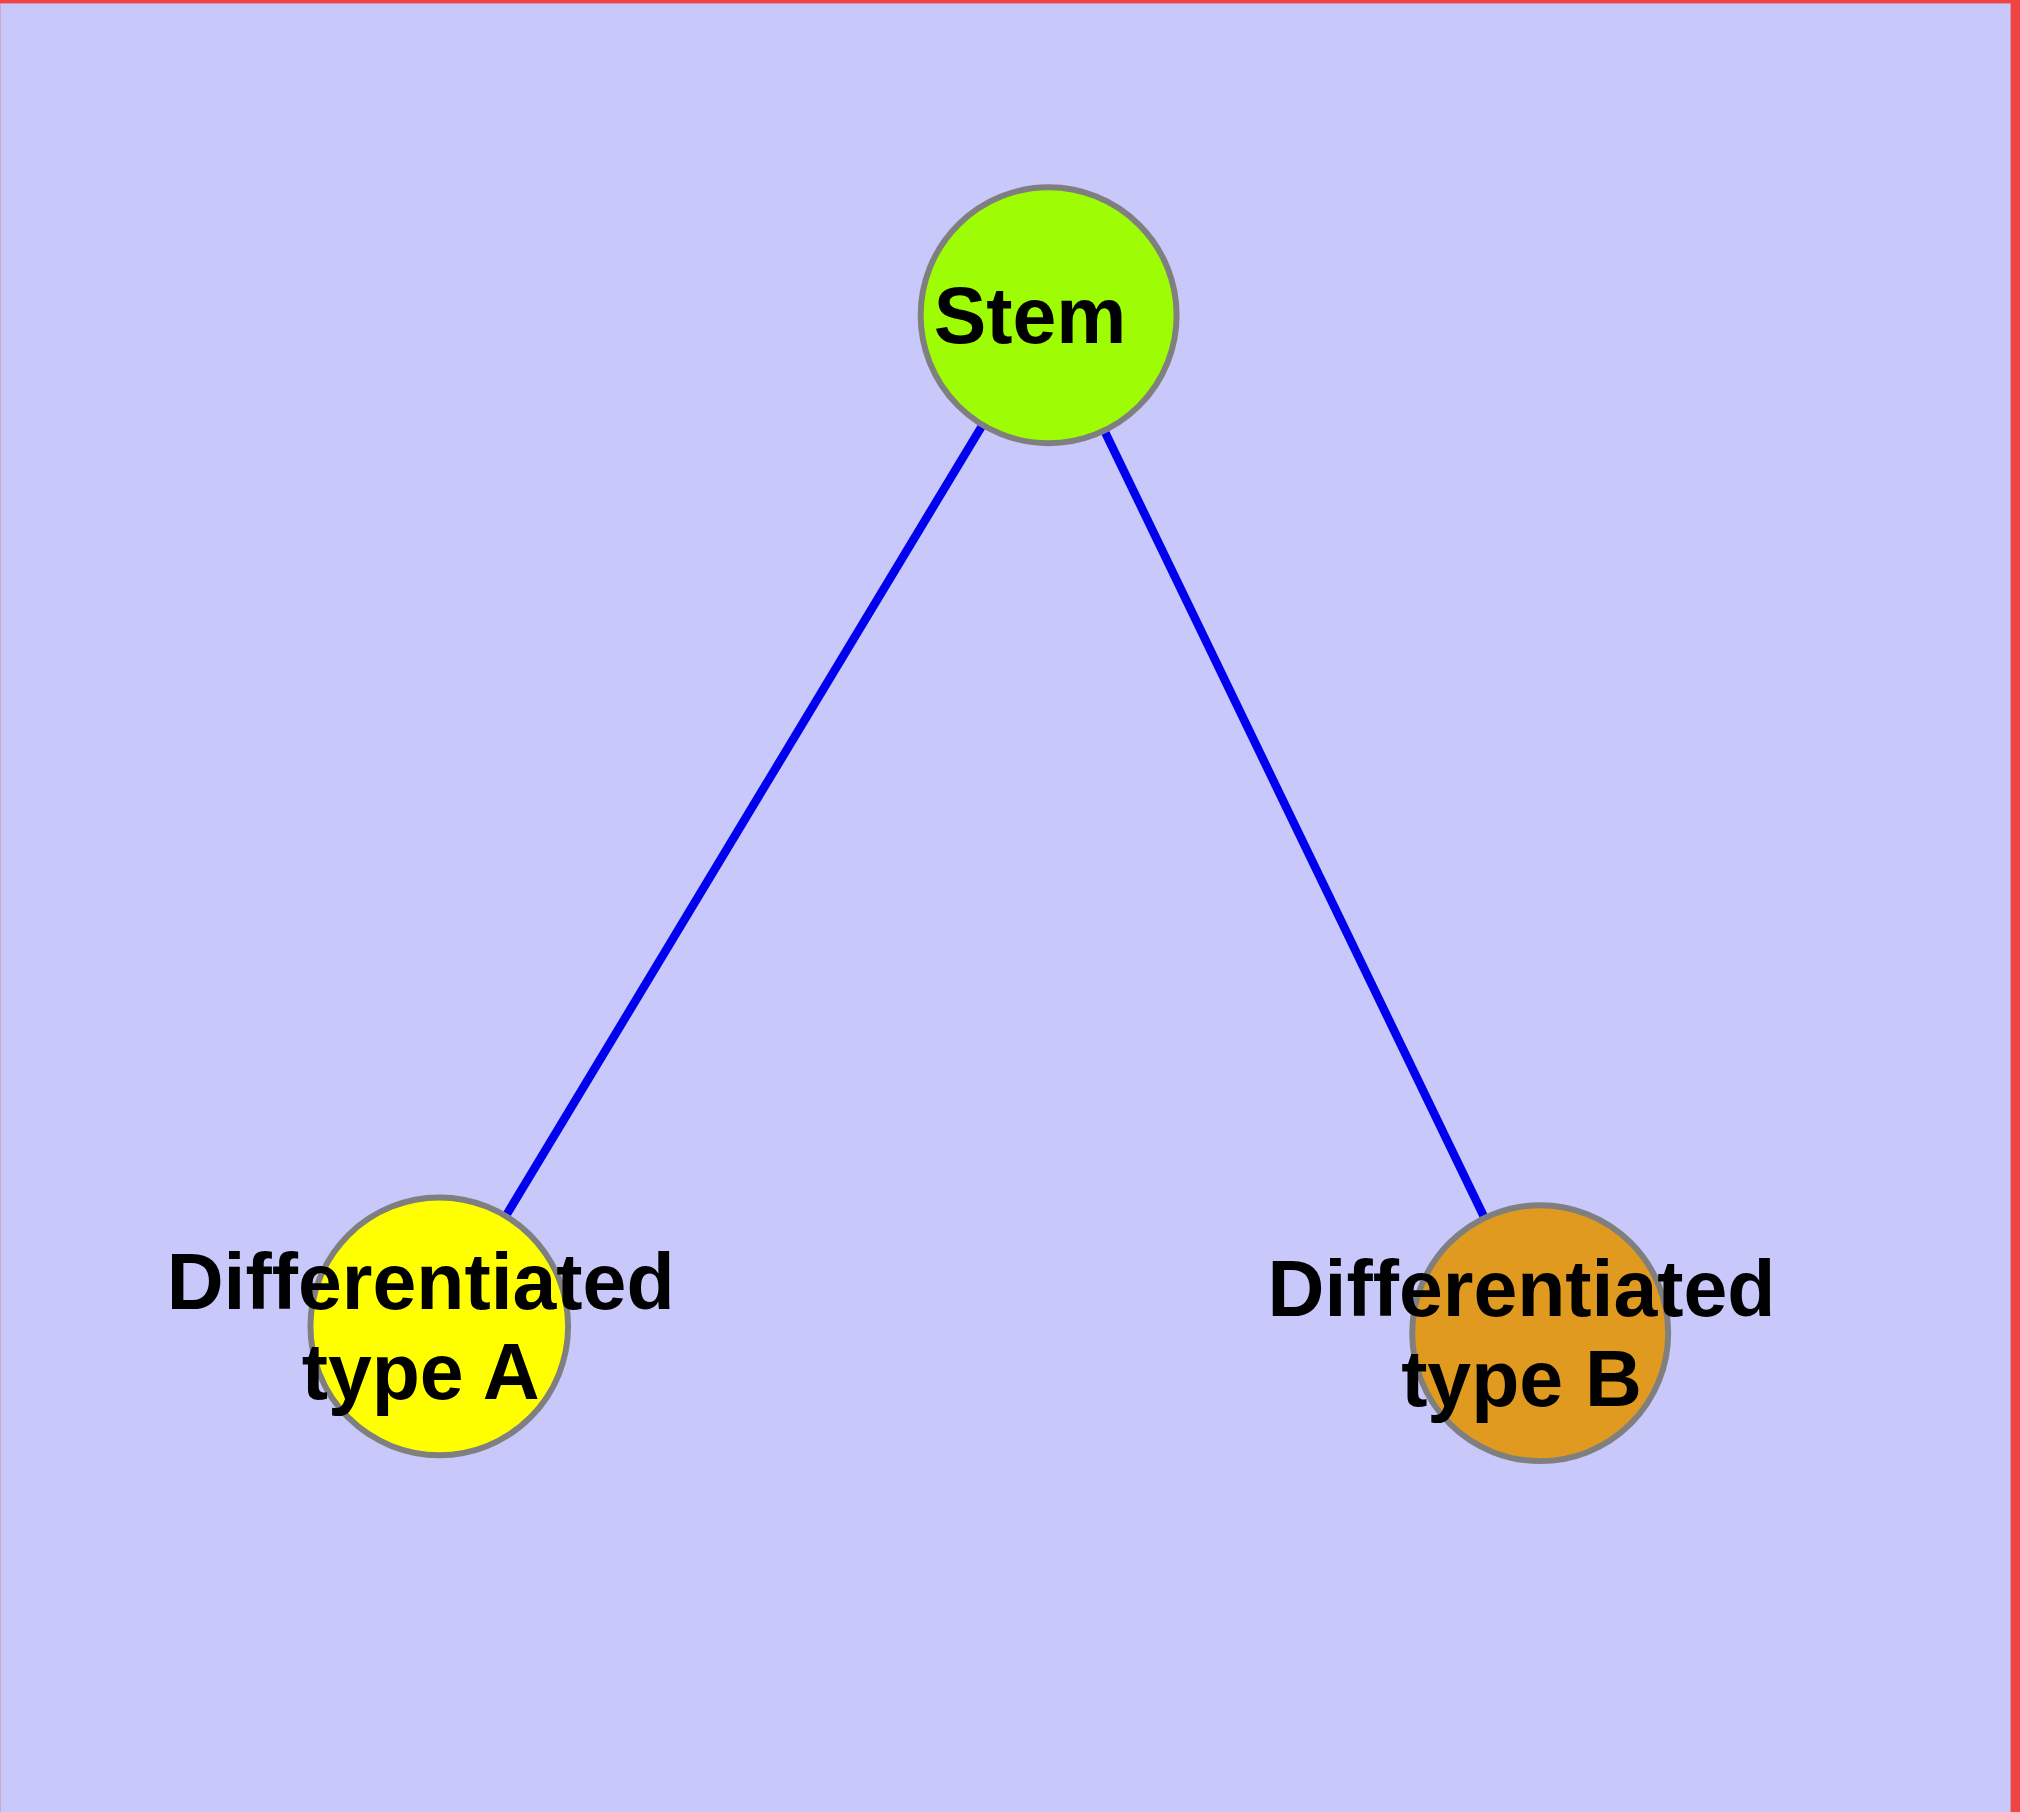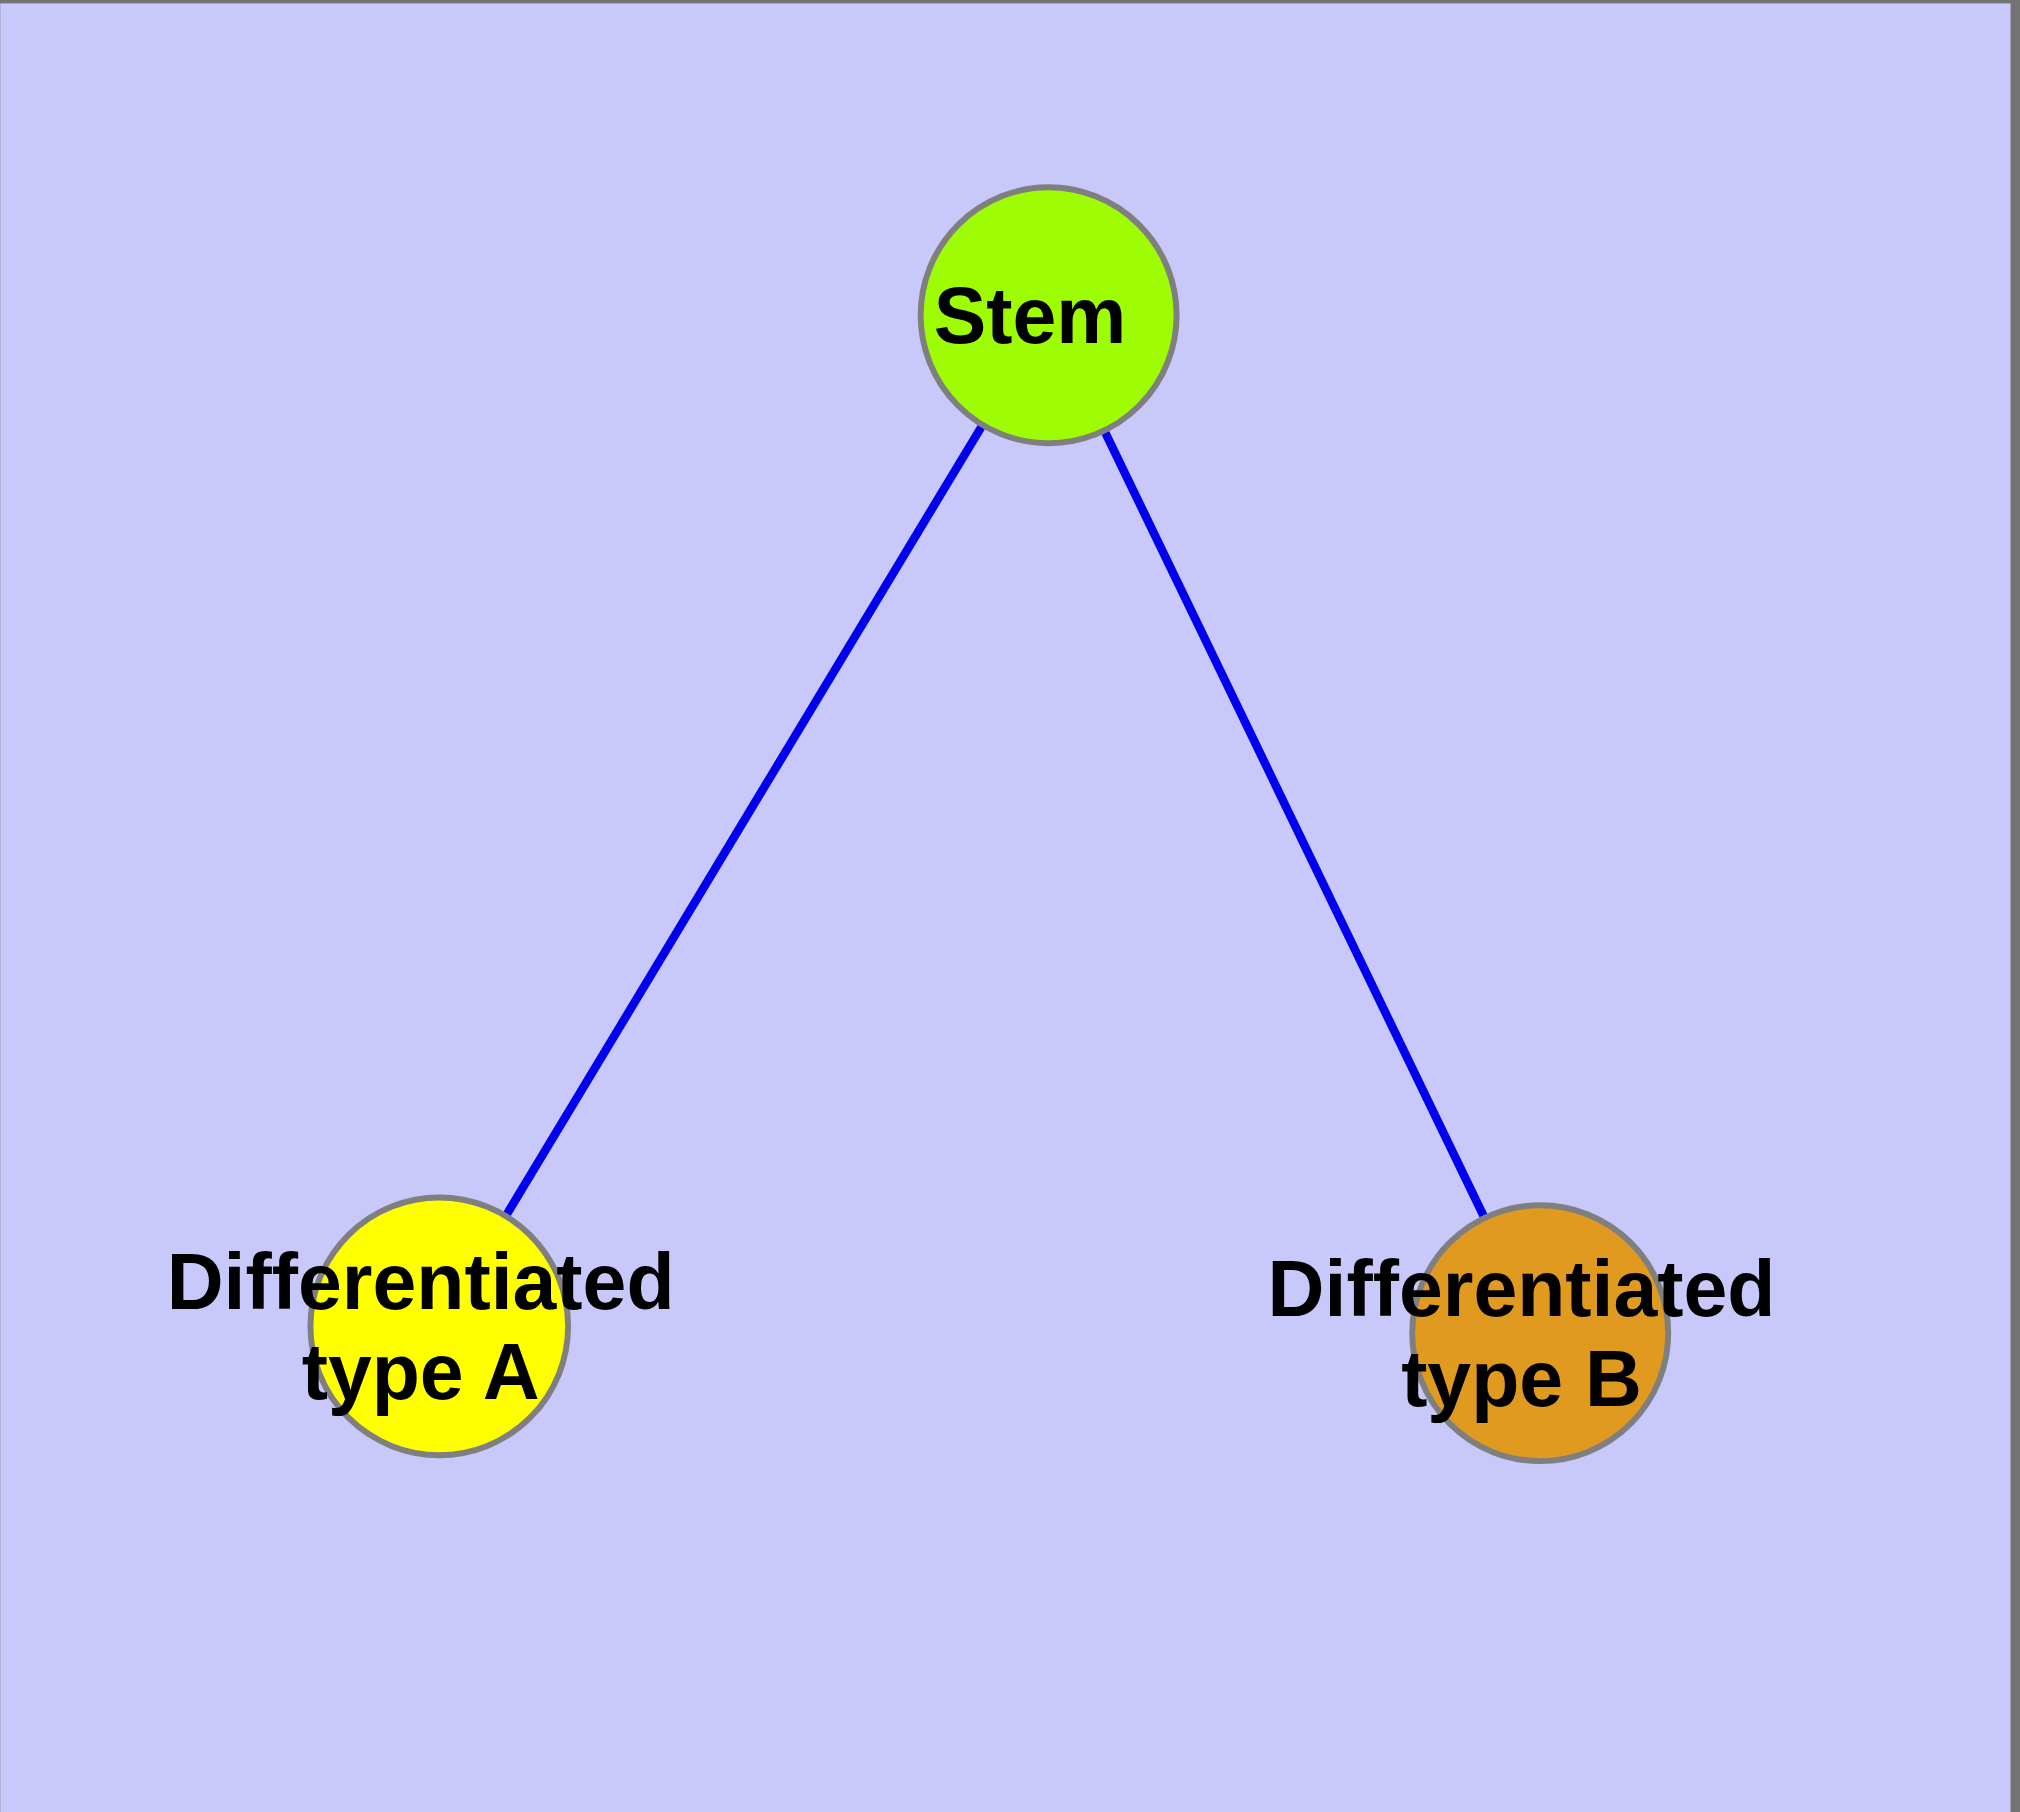--- a/index.html
+++ b/index.html
@@ -33,21 +33,21 @@
     font-weight: bold;
     fill: #000000;
     text-anchor: middle;
     dominant-baseline: alphabetic;
     white-space: pre;
   }
 </style>
 </head>
 <body style="width: 2021px; height: 1812px;">
 
-<div id="graph-canvas" style="width: 2021px; height: 1812px; background: #737373;">
+<div id="graph-canvas" style="width: 2021px; height: 1812px; background: #ef4444;">
   <svg id="graph-svg" viewBox="0 0 2384 2138" xmlns="http://www.w3.org/2000/svg">
 
     <rect id="bg-plate" x="0" y="4" width="2372" height="2134" fill="#c8c8fa"></rect>
 
     <g id="edges-layer">
       <line id="edge-0" class="graph-edge" x1="1157.5076672325397" y1="503.8975702247291" x2="598.0085167464699" y2="1432.2459520465388" stroke="#0000ee" stroke-width="10" stroke-linecap="butt"></line>
       <line id="edge-1" class="graph-edge" x1="1303.9707298520445" y1="510.675597503975" x2="1750.0292701479555" y2="1434.324402496025" stroke="#0000ee" stroke-width="10" stroke-linecap="butt"></line>
     </g>
 
     <g id="nodes-layer">

